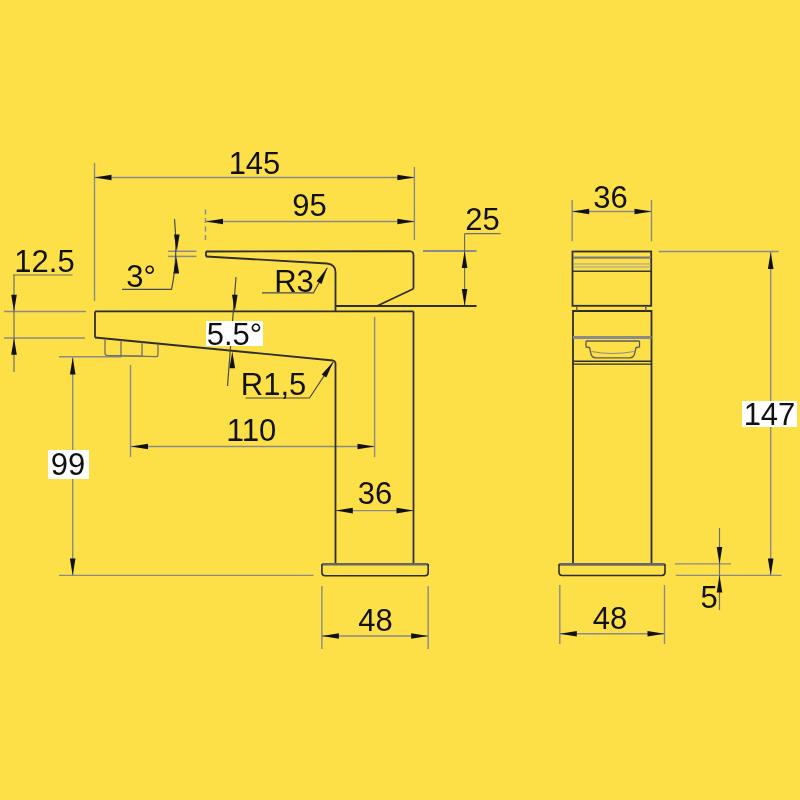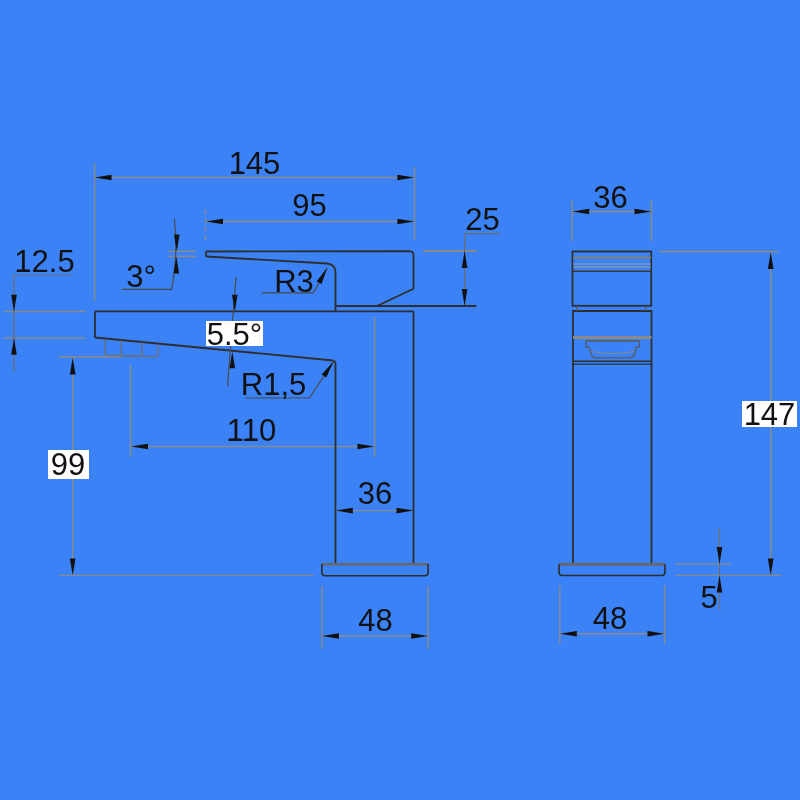--- a/index.html
+++ b/index.html
@@ -1,16 +1,16 @@
 <!DOCTYPE html>
 <html><head>
 <meta charset="utf-8">
 <style>
   html,body{margin:0;padding:0;background:#fff;}
-  .page{position:relative;width:800px;height:800px;background:#3b82f6;overflow:hidden;}
+  .page{position:relative;width:800px;height:800px;background:#fde047;overflow:hidden;}
   svg{position:absolute;left:0;top:0;filter:blur(0.45px);}
   text{font-family:"Liberation Sans", sans-serif;fill:#111;}
 </style>
 </head>
 <body>
 <div class="page">
 <svg width="800" height="800" viewBox="0 0 800 800">
 
   <g stroke="#8a8a8a" stroke-width="1.4" fill="none">
 

